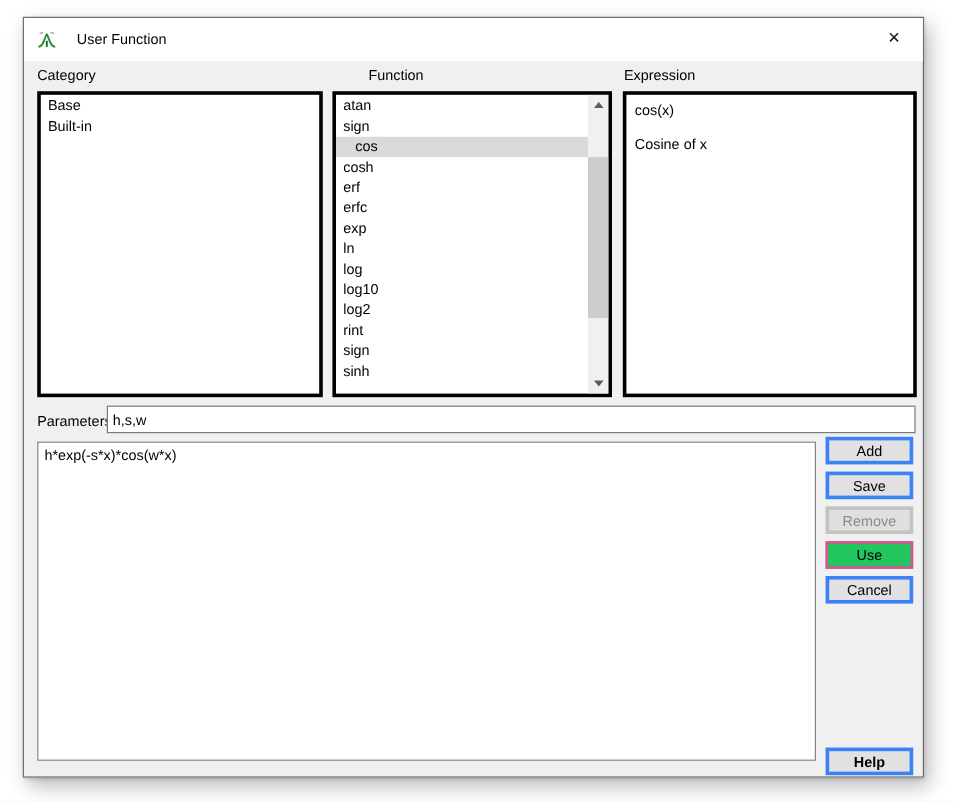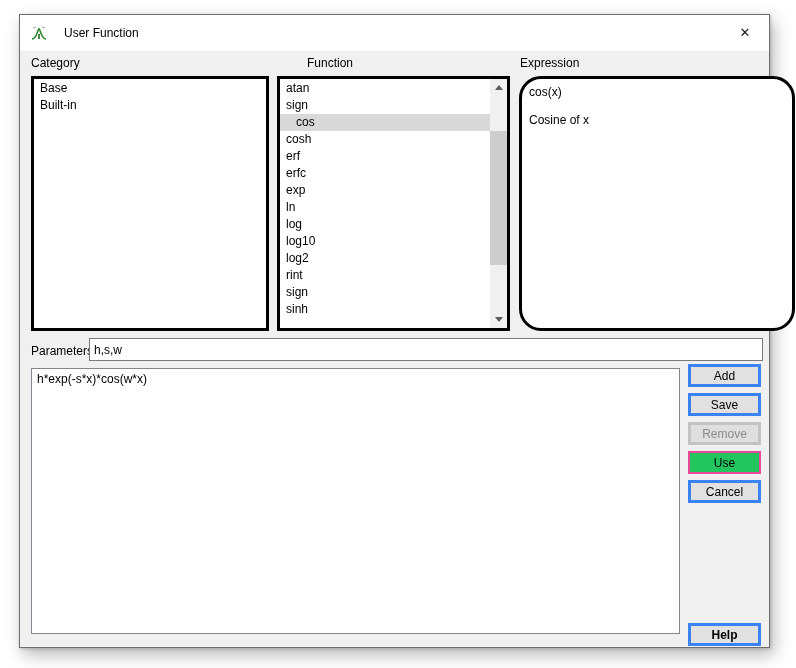--- a/index.html
+++ b/index.html
@@ -29,21 +29,21 @@
   .lbl-category { left:11px; top:41px; }
   .lbl-function { left:258px; top:41px;margin-left:29px; }
   .lbl-expression { left:500px; top:41px; }
 
   .box {
     position:absolute; top:61px; height:255px; background:#ffffff;
     border:3px solid #000000; box-sizing:border-box; overflow:hidden;
   }
   .category-box { left:11px; width:238px; }
   .function-box { left:257px; width:233px; }
-  .expression-box { left:499px; width:276px;border-radius:22px; }
+  .expression-box { left:499px; width:245px; }
 
   ul.lst { list-style:none; margin:0; padding:1px 0 0 0; }
   ul.lst li {
     height:17px; line-height:17px; padding-left:6px;
     white-space:nowrap; overflow:hidden;
   }
   .function-box ul.lst { margin-right:17px; }
   ul.lst li.selected { background:#d9d9d9;padding-left:16px; }
 
   .scrollbar {

